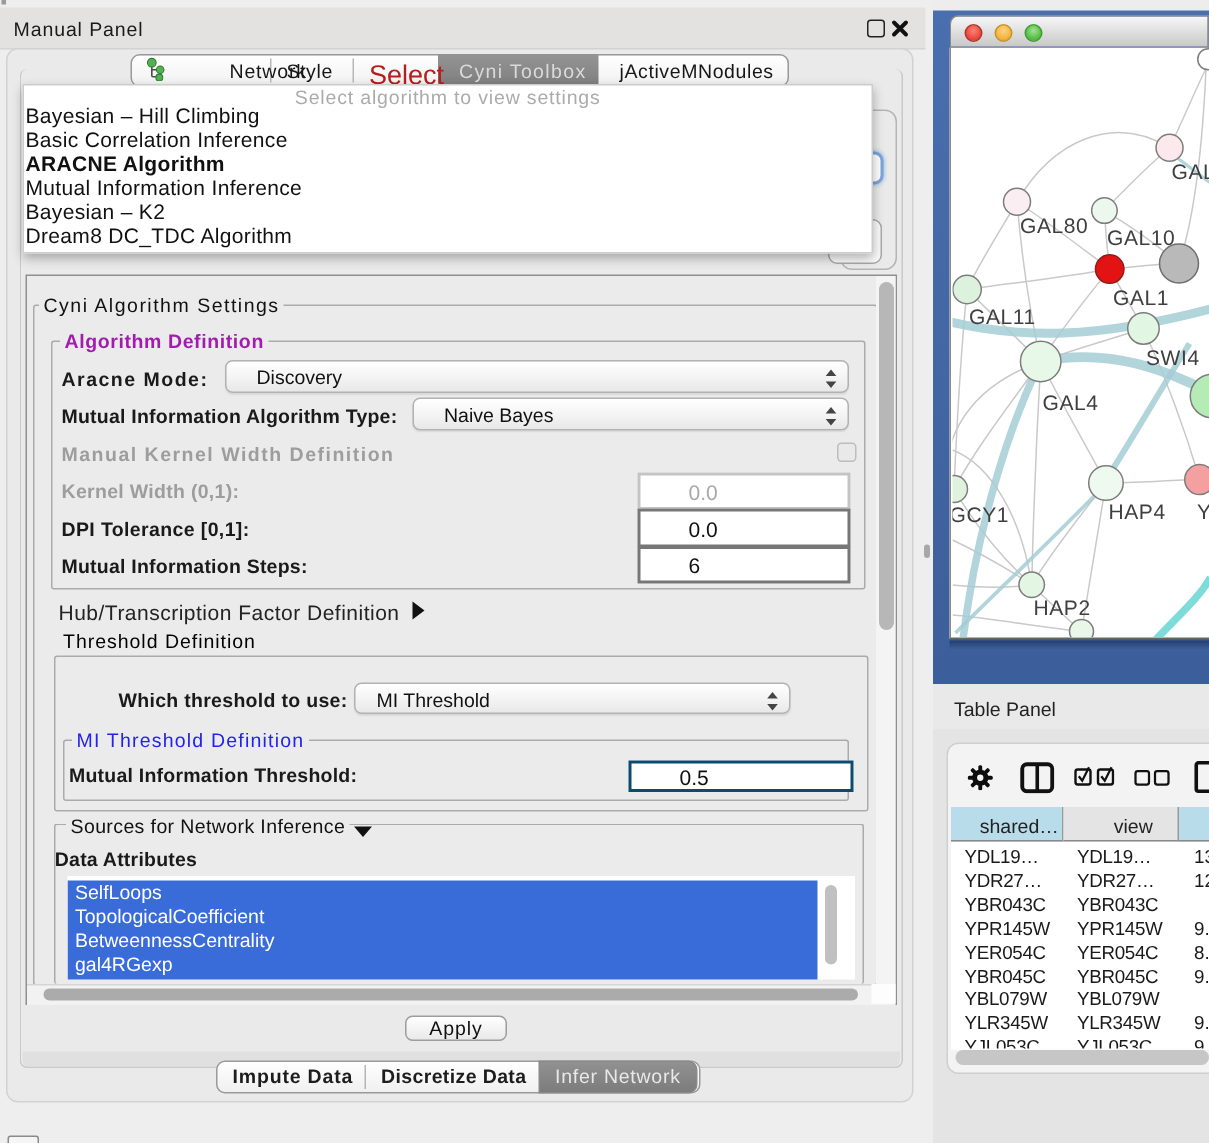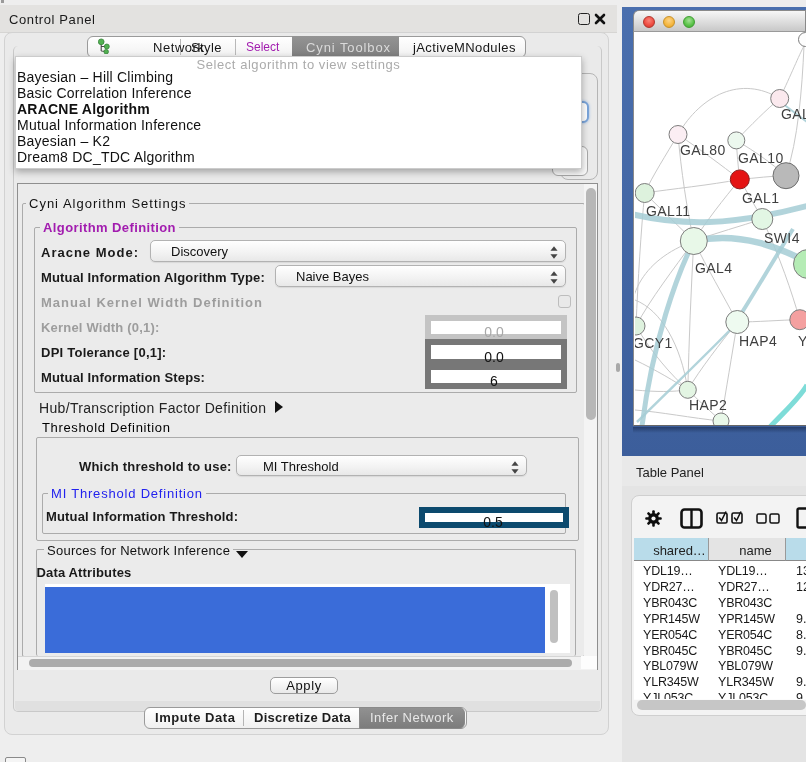--- a/index.html
+++ b/index.html
@@ -6,31 +6,31 @@
   body{width:806px;height:762px;position:relative;overflow:hidden;
        font-family:"Liberation Sans",sans-serif;background:#ededed;}
   .abs{position:absolute;}
   .lbl{font-weight:bold;font-size:13px;color:#1a1a1a;letter-spacing:.2px;white-space:nowrap;}
   .dis{color:#9d9d9d;}
   .gtitle{font-size:13px;white-space:nowrap;background:#ebebeb;padding:0 3px;}
   .group{border:1px solid #ababab;border-radius:2px;}
   .combo{background:linear-gradient(#ffffff,#f2f2f2 60%,#e8e8e8);border:1px solid #b2b2b2;
          border-radius:5px;font-size:13px;color:#111;box-shadow:0 1px 1px rgba(0,0,0,.08);}
   .combo .ctext{position:absolute;left:20px;top:3px;}
-  .fld{background:#fff;border:6px solid #0c4a6e;font-size:13px;color:#111;text-align:center;}
+  .fld{background:#fff;border:2px solid #0c4a6e;font-size:13px;color:#111;text-align:left;padding-left:32px;}
   .arrows{position:absolute;right:7px;top:4.5px;width:8px;height:13px;}
 </style>
 </head>
 <body>
 
 <div class="abs" style="left:0;top:0;width:622px;height:762px;background:#eeeeee;"></div>
 <div class="abs" style="left:1px;top:0;width:3px;height:3px;background:#9a9a9a;"></div>
 
 <div class="abs" style="left:0;top:5px;width:617px;height:27px;background:#e3e2e0;border-bottom:1px solid #d6d5d3;"></div>
-<div class="abs" style="left:9px;top:12px;font-size:13px;color:#1a1a1a;letter-spacing:.6px;">Control Panel</div>
+<div class="abs" style="left:9px;top:12px;font-size:13px;color:#1a1a1a;letter-spacing:.6px;">Manual Panel</div>
 
 <div class="abs" style="left:577.5px;top:13px;width:10px;height:10px;border:1.4px solid #222;border-radius:2.5px;"></div>
 <svg class="abs" style="left:594px;top:13px;" width="12" height="12" viewBox="0 0 12 12">
   <path d="M2 2 L10 10 M10 2 L2 10" stroke="#111" stroke-width="2.6" stroke-linecap="round"></path>
 </svg>
 
 <div class="abs" style="left:4px;top:32px;width:605px;height:703px;background:#eaeaea;border:1px solid #d2d2d2;border-radius:8px;box-sizing:border-box;"></div>
 
 <div class="abs" style="left:13px;top:46px;width:589px;height:666px;border:1px solid #c9c9c9;border-top:none;border-radius:5px;box-sizing:border-box;"></div>
 <div class="abs" style="left:15px;top:701px;width:585px;height:10px;background:#e0e0e0;border-radius:0 0 4px 4px;"></div>
@@ -74,39 +74,40 @@
 <div class="abs fld" style="left:425px;top:364px;width:142px;height:25px;line-height:23px;box-sizing:border-box;padding-right:4px;font-size:14px;border-color:#777;">6</div>
 
 <div class="abs" style="left:39px;top:400px;font-size:14px;color:#232323;letter-spacing:.33px;white-space:nowrap;">Hub/Transcription Factor Definition</div>
 <div class="abs" style="left:274.5px;top:401px;width:0;height:0;border-left:8px solid #111;border-top:6px solid transparent;border-bottom:6px solid transparent;"></div>
 
 <div class="abs group" style="left:36px;top:437px;width:541px;height:102px;"></div>
 <div class="abs gtitle" style="left:39px;top:420px;color:#000000;letter-spacing:.65px;">Threshold Definition</div>
 
 <div class="abs lbl" style="left:79px;top:459px;">Which threshold to use:</div>
 <div class="abs combo" style="left:236px;top:455px;width:291px;height:21px;box-sizing:border-box;">
-  <span class="ctext" style="left:26px;top:2.5px;">MI Threshold</span>
+  <span class="ctext" style="left:14px;top:2.5px;">MI Threshold</span>
   <svg class="arrows" viewBox="0 0 9 14">
       <path d="M4.5 0 L8.5 5 L0.5 5 Z" fill="#444"></path>
       <path d="M4.5 14 L8.5 9 L0.5 9 Z" fill="#444"></path>
     </svg>
 </div>
 
 <div class="abs group" style="left:42px;top:493px;width:522px;height:39px;"></div>
 <div class="abs gtitle" style="left:48px;top:486px;color:#2222ee;letter-spacing:.8px;">MI Threshold Definition</div>
 <div class="abs lbl" style="left:46px;top:509px;letter-spacing:.15px;">Mutual Information Threshold:</div>
 <div class="abs fld" style="left:419px;top:507px;width:150px;height:21px;line-height:19px;box-sizing:border-box;padding-right:2px;font-size:14px;">0.5</div>
 
 <div class="abs group" style="left:36px;top:549px;width:538px;height:106px;border-bottom:none;"></div>
 <div class="abs" style="left:44px;top:543px;font-size:13px;color:#111;background:#ebebeb;padding:0 3px;white-space:nowrap;letter-spacing:.26px;">Sources for Network Inference</div>
 <div class="abs" style="left:236px;top:551px;width:0;height:0;border-top:7.5px solid #111;border-left:6px solid transparent;border-right:6px solid transparent;"></div>
 <div class="abs lbl" style="left:36.5px;top:565px;letter-spacing:.15px;">Data Attributes</div>
 
 <div class="abs" style="left:45px;top:584px;width:525px;height:69px;background:#fff;overflow:hidden;">
   <div style="position:absolute;left:0;top:2.5px;width:500px;height:67px;background:#3a6cd9;"></div>
+  <div style="position:absolute;left:5px;top:3px;font-size:13px;color:#fff;line-height:15.9px;">SelfLoops<br>TopologicalCoefficient<br>BetweennessCentrality<br>gal4RGexp</div>
   <div style="position:absolute;left:505px;top:6px;width:8px;height:53px;background:#c0c0c0;border-radius:4px;"></div>
 </div>
 
 <div class="abs" style="left:18px;top:656px;width:579px;height:13px;background:#f2f2f2;border-top:1px solid #d5d5d5;"></div>
 <div class="abs" style="left:581px;top:656px;width:16px;height:13px;background:#fdfdfd;"></div>
 <div class="abs" style="left:29px;top:658.5px;width:543px;height:8.5px;background:#ababab;border-radius:5px;"></div>
 
 <div class="abs" style="left:584px;top:184px;width:13px;height:472px;background:#f4f4f4;"></div>
 <div class="abs" style="left:586px;top:188px;width:10px;height:232px;background:#b7b7b7;border-radius:5px;"></div>
 
@@ -130,21 +131,21 @@
 <div class="abs" style="left:235px;top:39px;width:1px;height:16px;background:#b8b8b8;"></div>
 <div class="abs" style="left:292px;top:36px;width:107px;height:22px;background:linear-gradient(#949494,#7e7e7e);"></div>
 <svg class="abs" style="left:98px;top:38px;" width="13" height="16" viewBox="0 0 13 16">
   <path d="M3.2 4 L3.2 13 M3.2 8.5 L8.6 8.5 M3.2 13 L7.8 13.5" stroke="#4a4a4a" stroke-width="1.1" fill="none"></path>
   <circle cx="3.2" cy="3.8" r="2.9" fill="#53b152" stroke="#2e7d32" stroke-width=".7"></circle>
   <circle cx="8.8" cy="8.5" r="2.5" fill="#53b152" stroke="#2e7d32" stroke-width=".7"></circle>
   <circle cx="8.2" cy="13.7" r="2.3" fill="#53b152" stroke="#2e7d32" stroke-width=".7"></circle>
 </svg>
 <div class="abs" style="left:117px;top:40px;font-size:13px;color:#171717;letter-spacing:.55px;margin-left:36px;">Network</div>
 <div class="abs" style="left:191px;top:40px;font-size:13px;color:#171717;letter-spacing:.4px;">Style</div>
-<div class="abs" style="left:246px;top:40px;font-size:12px;color:#a21caf;">Select</div>
+<div class="abs" style="left:246px;top:40px;font-size:18px;color:#b91c1c;">Select</div>
 <div class="abs" style="left:306px;top:40px;font-size:13px;color:#dadada;letter-spacing:.9px;">Cyni Toolbox</div>
 <div class="abs" style="left:413px;top:40px;font-size:13px;color:#171717;letter-spacing:.4px;">jActiveMNodules</div>
 
 <div class="abs" style="left:15px;top:56px;width:567px;height:113px;background:#fff;border:1px solid #cccccc;box-sizing:border-box;box-shadow:0 3px 7px rgba(0,0,0,.30);"></div>
 <div class="abs" style="left:15px;top:57px;width:567px;height:14px;font-size:13px;color:#ababab;text-align:center;letter-spacing:.55px;">Select algorithm to view settings</div>
 <div class="abs" style="left:17px;top:70px;font-size:14px;color:#111;line-height:15.9px;white-space:nowrap;letter-spacing:.22px;">Bayesian – Hill Climbing<br>Basic Correlation Inference<br><b>ARACNE Algorithm</b><br>Mutual Information Inference<br>Bayesian – K2<br>Dream8 DC_TDC Algorithm</div>
 
 <div class="abs" style="left:616px;top:363px;width:4px;height:9px;background:#a8a8a8;border-radius:2px;"></div>
 
 <div class="abs" style="left:622px;top:7px;width:184px;height:449px;background:linear-gradient(#4a6fae,#3c5e9b);"></div>
@@ -270,21 +271,21 @@
 <svg class="abs" style="left:796px;top:507px;" width="10" height="22" viewBox="0 0 10 22">
   <path d="M1.5 3 L1.5 19 A1.5 1.5 0 0 0 3 20.5 L10 20.5 M1.5 3 A1.5 1.5 0 0 1 3 1.5 L10 1.5" fill="none" stroke="#111" stroke-width="2.4"></path>
 </svg>
 
 <div class="abs" style="left:634px;top:538px;width:172px;height:162px;background:#fff;overflow:hidden;">
 
   <div style="position:absolute;left:0;top:0;width:75px;height:23px;background:#b9dcea;border-right:1px solid #999;border-bottom:1px solid #888;box-sizing:border-box;"></div>
   <div style="position:absolute;left:75px;top:0;width:77px;height:23px;background:#e4e4e4;border-right:1px solid #999;border-bottom:1px solid #888;box-sizing:border-box;"></div>
   <div style="position:absolute;left:152px;top:0;width:22px;height:23px;background:#b9dcea;border-bottom:1px solid #888;box-sizing:border-box;"></div>
   <div style="position:absolute;left:8px;top:5px;width:75px;text-align:center;font-size:13px;color:#222;">shared…</div>
-  <div style="position:absolute;left:83px;top:5px;width:77px;text-align:center;font-size:13px;color:#222;">name</div>
+  <div style="position:absolute;left:83px;top:5px;width:77px;text-align:center;font-size:13px;color:#222;">view</div>
 
   <div style="position:absolute;left:9px;top:26px;font-size:12.5px;color:#1a1a1a;line-height:15.9px;letter-spacing:-.2px;">YDL19…<br>YDR27…<br>YBR043C<br>YPR145W<br>YER054C<br>YBR045C<br>YBL079W<br>YLR345W<br>YJL053C</div>
   <div style="position:absolute;left:84px;top:26px;font-size:12.5px;color:#1a1a1a;line-height:15.9px;letter-spacing:-.2px;">YDL19…<br>YDR27…<br>YBR043C<br>YPR145W<br>YER054C<br>YBR045C<br>YBL079W<br>YLR345W<br>YJL053C</div>
   <div style="position:absolute;left:162px;top:26px;font-size:12.5px;color:#1a1a1a;line-height:15.9px;">13<br>12<br>&nbsp;<br>9.<br>8.<br>9.<br>&nbsp;<br>9.<br>9.</div>
 
   <div style="position:absolute;left:0;top:161px;width:172px;height:12px;background:#fcfcfc;"></div>
 </div>
 <div class="abs" style="left:637px;top:700px;width:169px;height:10px;background:#c6c6c6;border-radius:5px;"></div>
 
 </body></html>

